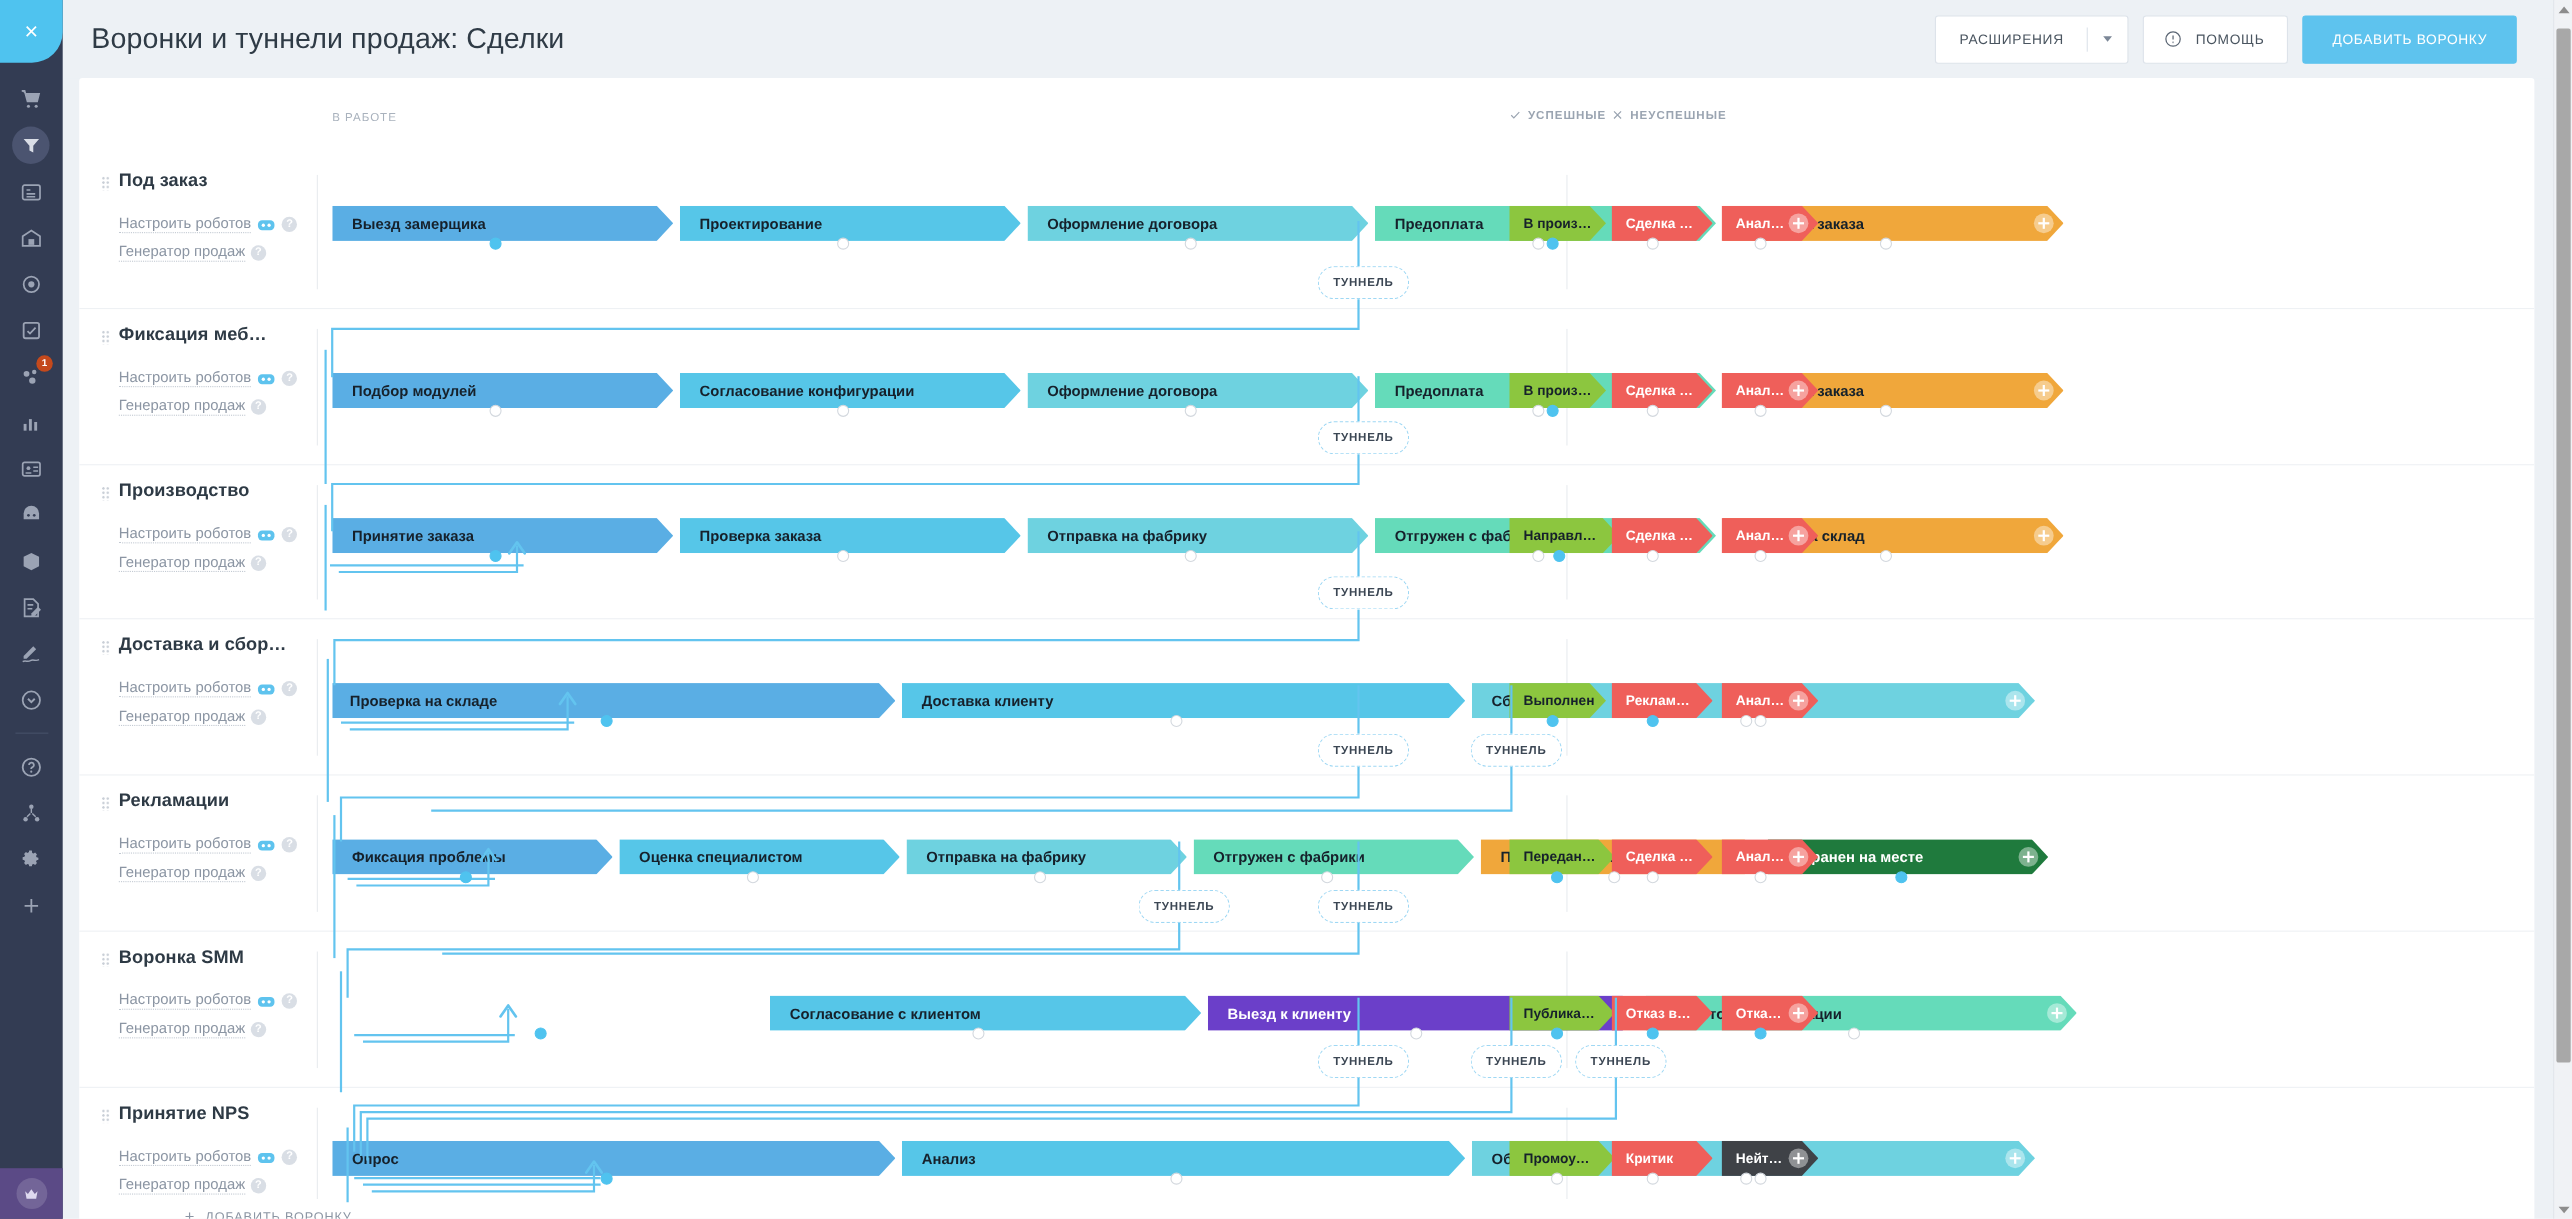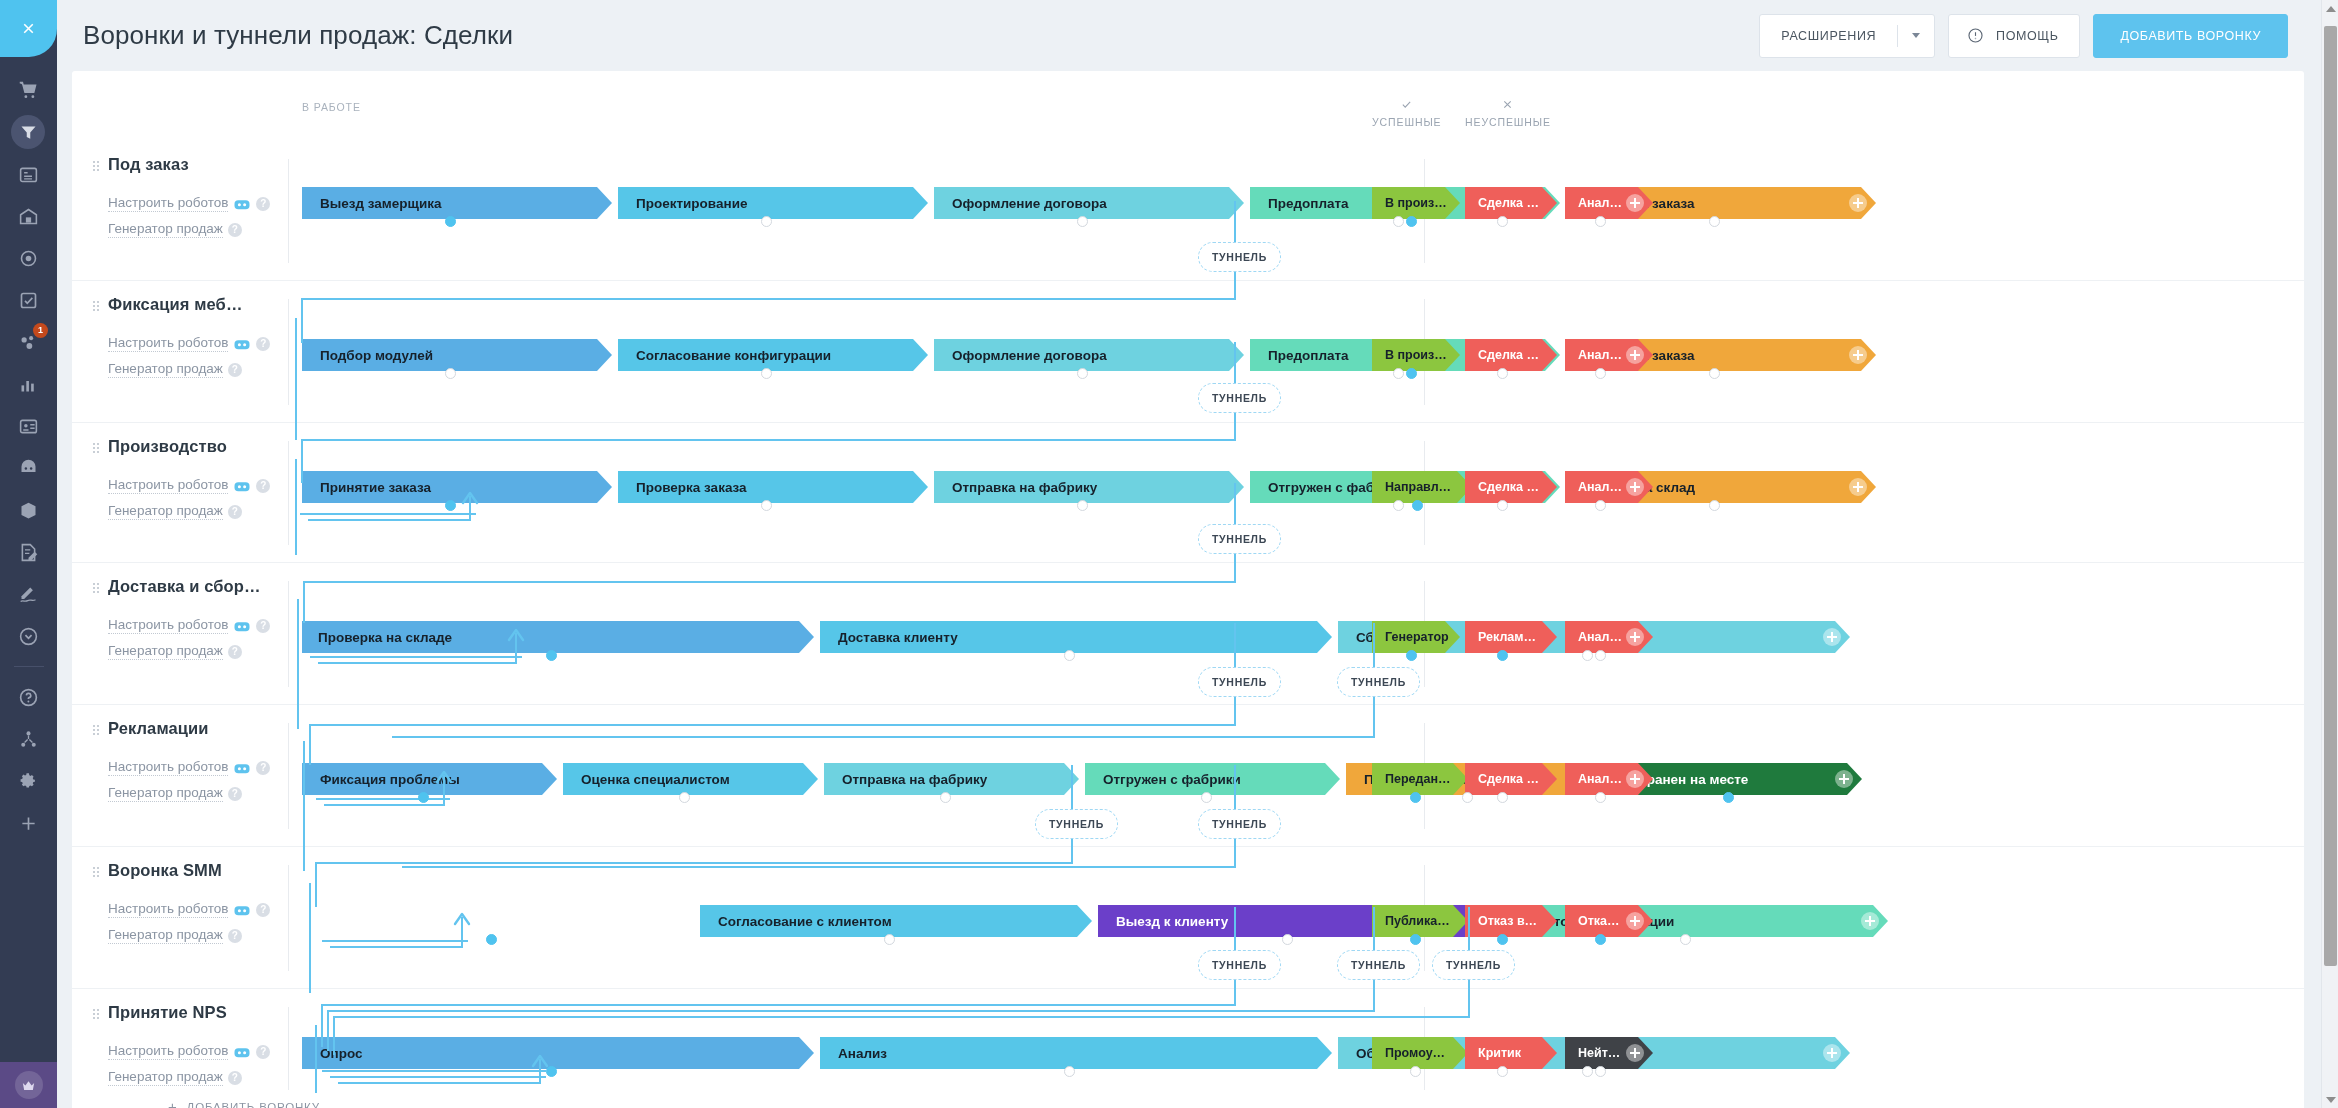--- a/index.html
+++ b/index.html
@@ -155,22 +155,22 @@
   .plus{
     position:absolute; right:9px; top:7px; width:18px;height:18px;border-radius:50%;
     background:rgba(255,255,255,.42); display:flex;align-items:center;justify-content:center;
     cursor:pointer;
   }
   .plus:before{content:"";position:absolute;width:10px;height:2px;background:#fff;}
   .plus:after{content:"";position:absolute;width:2px;height:10px;background:#fff;}
 
   
   .colhdr{
-    position:absolute; font-size:10.5px; letter-spacing:.9px; color:#9aa4b1; font-weight:400;
-    display:flex;align-items:center;gap:6px;flex-direction:column;
+    position:absolute; font-size:10.5px; letter-spacing:.9px; color:#9aa4b1; font-weight:700;
+    display:flex;gap:6px;
   }
   .colhdr svg{width:11px;height:11px;}
   .inwork{
     position:absolute; font-size:10.5px; letter-spacing:.9px; color:#a9b2bd;
   }
 
   
   .tunnel{
     position:absolute; z-index:8;
     height:30px; min-width:74px; padding:0 13px;
@@ -558,21 +558,21 @@
      </div>
         </div>
         <div class="vdiv" style="left: 216px; top: 18px; height: 106px;"></div>
         <div class="vdiv" style="left: 1352px; top: 18px; height: 106px;"></div>
         <div class="stage" style="left: 230px; top: 58px; width: 512px; background: rgb(90, 174, 228); clip-path: polygon(0px 0px, 497px 0px, 512px 16px, 497px 32px, 0px 32px); padding-left: 16px;">Проверка на складе</div>
         <span class="dot on" style="left: 474px; top: 87px; bottom: auto; position: absolute;"></span>
         <div class="stage" style="left: 748px; top: 58px; width: 512px; background: rgb(86, 198, 232); clip-path: polygon(0px 0px, 497px 0px, 512px 16px, 497px 32px, 0px 32px);">Доставка клиенту</div>
         <span class="dot off" style="left: 992px; top: 87px; bottom: auto; position: absolute;"></span>
         <div class="stage" style="left: 1266px; top: 58px; width: 512px; background: rgb(110, 210, 224); clip-path: polygon(0px 0px, 497px 0px, 512px 16px, 497px 32px, 0px 32px);">Сборка<span class="plus"></span></div>
         <span class="dot off" style="left: 1510px; top: 87px; bottom: auto; position: absolute;"></span>
-        <div class="stage" style="left: 1300px; top: 58px; width: 88px; background: rgb(140, 198, 63); clip-path: polygon(0px 0px, 73px 0px, 88px 16px, 73px 32px, 0px 32px); padding-left: 13px; font-size: 12.5px;">Генератор</div>
+        <div class="stage" style="left: 1300px; top: 58px; width: 88px; background: rgb(140, 198, 63); clip-path: polygon(0px 0px, 73px 0px, 88px 16px, 73px 32px, 0px 32px); padding-left: 13px; font-size: 12.5px;">Выполнен</div>
         <span class="dot on" style="left: 1334px; top: 87px; position: absolute;"></span>
         <div class="stage light" style="left: 1393px; top: 58px; width: 92px; background: rgb(239, 95, 90); clip-path: polygon(0px 0px, 77px 0px, 92px 16px, 77px 32px, 0px 32px); padding-left: 13px; font-size: 12.5px;">Реклам…</div>
         <span class="dot on" style="left: 1425px; top: 87px; position: absolute;"></span>
         <div class="stage light" style="left: 1493px; top: 58px; width: 88px; background: rgb(239, 95, 90); clip-path: polygon(0px 0px, 73px 0px, 88px 16px, 73px 32px, 0px 32px); padding-left: 13px; font-size: 12.5px;">Анал…<span class="plus"></span></div>
         <span class="dot off" style="left: 1523px; top: 87px; position: absolute;"></span>
       </div>
       <div class="frow" style="top: 634px; height: 142px; padding-left: 16px;">
         <div class="fname" style="top: 14px;">
           <span class="grip"></span>
           <h3>Рекламации</h3>

